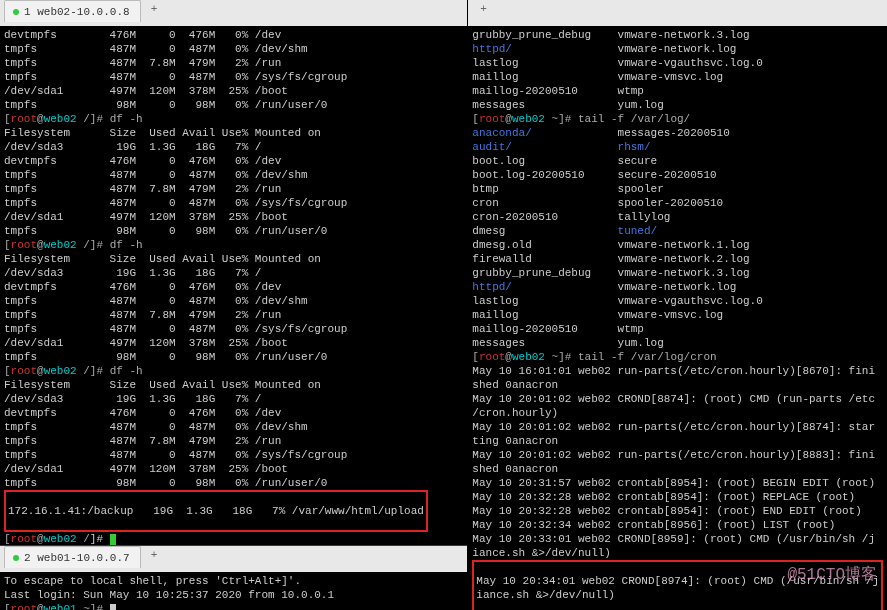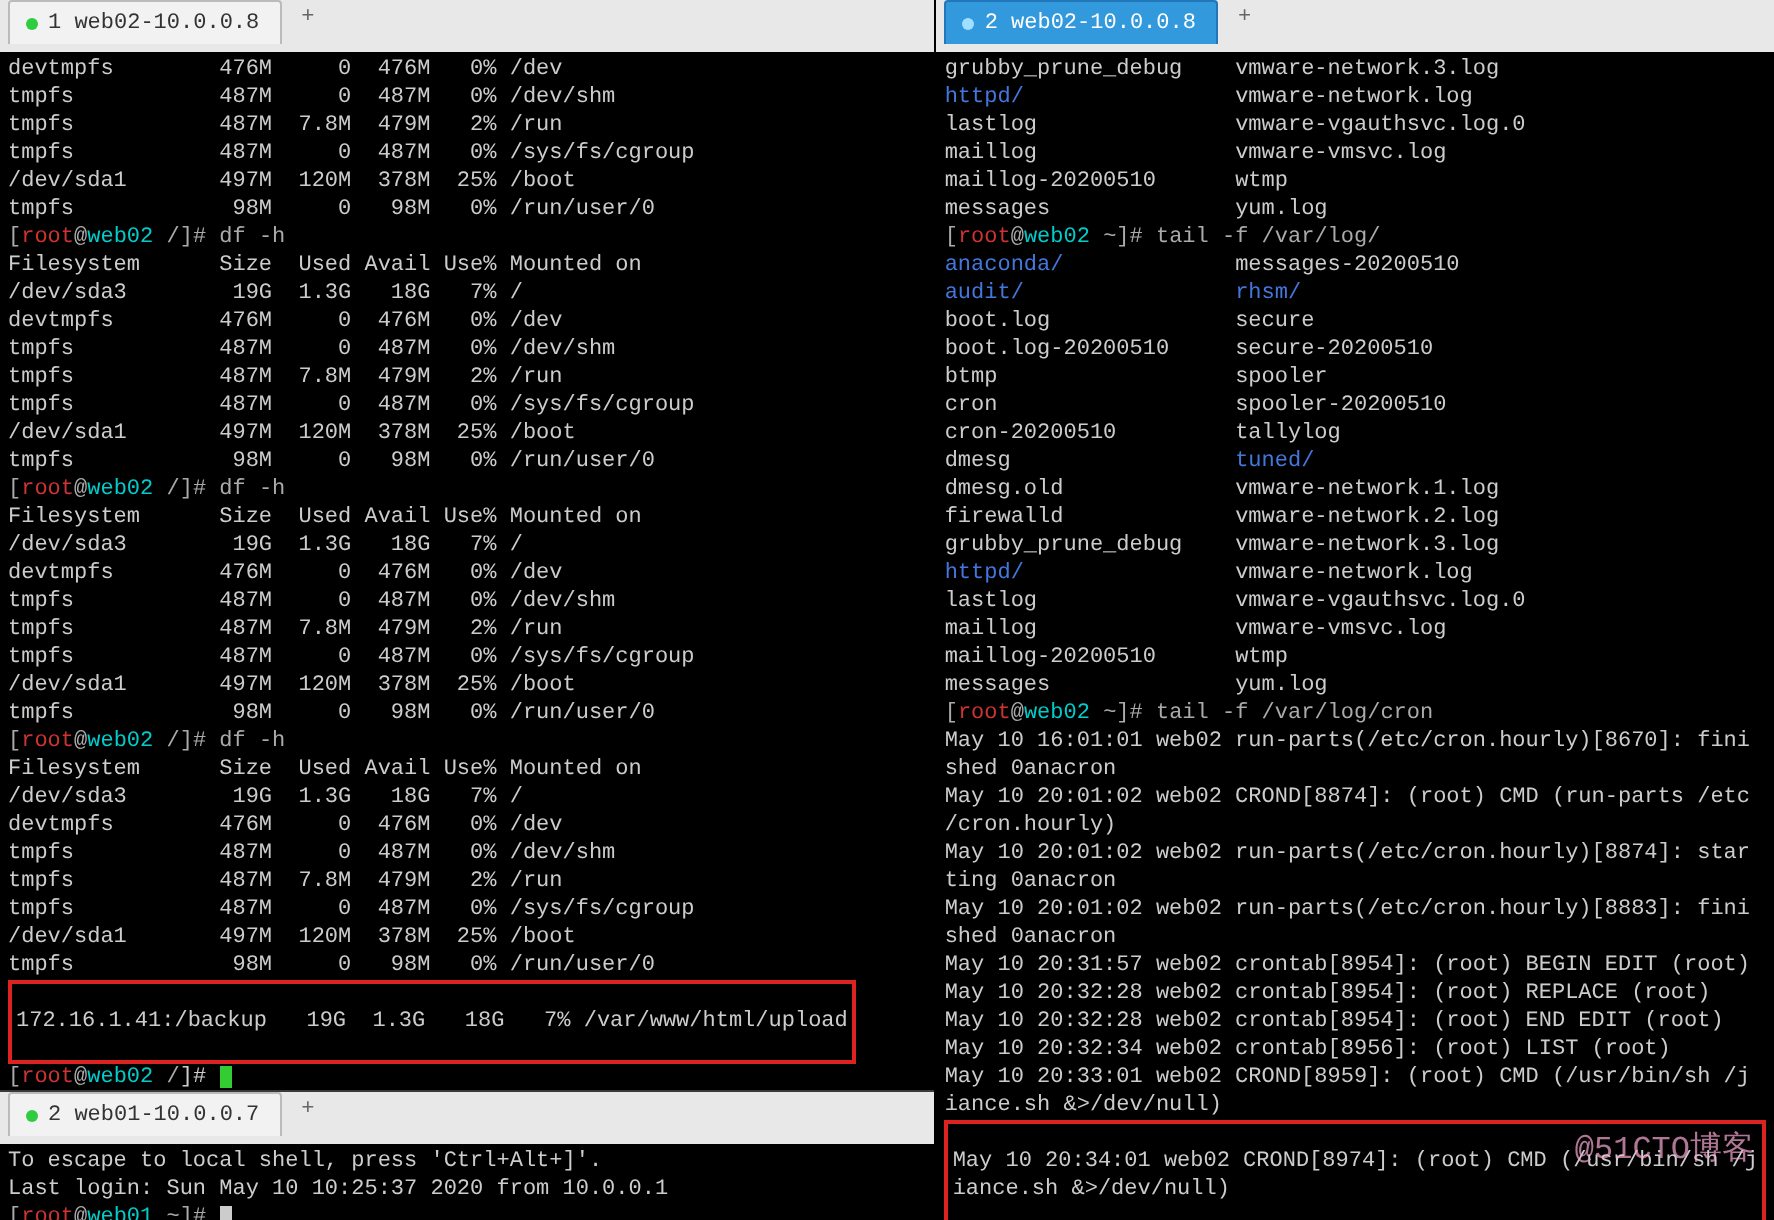--- a/index.html
+++ b/index.html
@@ -72,24 +72,20 @@
           </div>
         <div class="tabadd">+</div>
       </div>
       <div class="term" id="lb"><span class="ln">To escape to local shell, press 'Ctrl+Alt+]'.</span><span class="ln"></span><span class="ln">Last login: Sun May 10 10:25:37 2020 from 10.0.0.1</span><span class="ln"><span class="c-dim">[</span><span class="c-red">root</span><span class="c-dim">@</span><span class="c-cyan">web01</span><span class="c-dim"> ~</span><span class="c-dim">]# </span><span class="cursor"></span></span></div>
     </div>
   </div>
 
   <div class="col-right">
     <div class="pane" style="flex:1">
       <div class="tabbar">
-        <div class="tab active">
-            <span class="dot"></span>
-            <span>2 web02-10.0.0.8</span>
-          </div>
         <div class="tabadd">+</div>
       </div>
       <div class="term" id="rt"><span class="ln"><span class="">grubby_prune_debug    </span><span class="">vmware-network.3.log</span></span><span class="ln"><span class="c-blue">httpd/                </span><span class="">vmware-network.log</span></span><span class="ln"><span class="">lastlog               </span><span class="">vmware-vgauthsvc.log.0</span></span><span class="ln"><span class="">maillog               </span><span class="">vmware-vmsvc.log</span></span><span class="ln"><span class="">maillog-20200510      </span><span class="">wtmp</span></span><span class="ln"><span class="">messages              </span><span class="">yum.log</span></span><span class="ln"><span class="c-dim">[</span><span class="c-red">root</span><span class="c-dim">@</span><span class="c-cyan">web02</span><span class="c-dim"> ~</span><span class="c-dim">]# tail -f /var/log/</span></span><span class="ln"><span class="c-blue">anaconda/             </span><span class="">messages-20200510</span></span><span class="ln"><span class="c-blue">audit/                </span><span class="c-blue">rhsm/</span></span><span class="ln"><span class="">boot.log              </span><span class="">secure</span></span><span class="ln"><span class="">boot.log-20200510     </span><span class="">secure-20200510</span></span><span class="ln"><span class="">btmp                  </span><span class="">spooler</span></span><span class="ln"><span class="">cron                  </span><span class="">spooler-20200510</span></span><span class="ln"><span class="">cron-20200510         </span><span class="">tallylog</span></span><span class="ln"><span class="">dmesg                 </span><span class="c-blue">tuned/</span></span><span class="ln"><span class="">dmesg.old             </span><span class="">vmware-network.1.log</span></span><span class="ln"><span class="">firewalld             </span><span class="">vmware-network.2.log</span></span><span class="ln"><span class="">grubby_prune_debug    </span><span class="">vmware-network.3.log</span></span><span class="ln"><span class="c-blue">httpd/                </span><span class="">vmware-network.log</span></span><span class="ln"><span class="">lastlog               </span><span class="">vmware-vgauthsvc.log.0</span></span><span class="ln"><span class="">maillog               </span><span class="">vmware-vmsvc.log</span></span><span class="ln"><span class="">maillog-20200510      </span><span class="">wtmp</span></span><span class="ln"><span class="">messages              </span><span class="">yum.log</span></span><span class="ln"><span class="c-dim">[</span><span class="c-red">root</span><span class="c-dim">@</span><span class="c-cyan">web02</span><span class="c-dim"> ~</span><span class="c-dim">]# tail -f /var/log/cron</span></span><span class="ln">May 10 16:01:01 web02 run-parts(/etc/cron.hourly)[8670]: fini</span><span class="ln">shed 0anacron</span><span class="ln">May 10 20:01:02 web02 CROND[8874]: (root) CMD (run-parts /etc</span><span class="ln">/cron.hourly)</span><span class="ln">May 10 20:01:02 web02 run-parts(/etc/cron.hourly)[8874]: star</span><span class="ln">ting 0anacron</span><span class="ln">May 10 20:01:02 web02 run-parts(/etc/cron.hourly)[8883]: fini</span><span class="ln">shed 0anacron</span><span class="ln">May 10 20:31:57 web02 crontab[8954]: (root) BEGIN EDIT (root)</span><span class="ln">May 10 20:32:28 web02 crontab[8954]: (root) REPLACE (root)</span><span class="ln">May 10 20:32:28 web02 crontab[8954]: (root) END EDIT (root)</span><span class="ln">May 10 20:32:34 web02 crontab[8956]: (root) LIST (root)</span><span class="ln">May 10 20:33:01 web02 CROND[8959]: (root) CMD (/usr/bin/sh /j</span><span class="ln">iance.sh &amp;&gt;/dev/null)</span><div class="box-red"><span class="ln">May 10 20:34:01 web02 CROND[8974]: (root) CMD (/usr/bin/sh /j</span><span class="ln">iance.sh &amp;&gt;/dev/null)</span></div><span class="ln">^C</span><span class="ln"><span class="c-dim">[</span><span class="c-red">root</span><span class="c-dim">@</span><span class="c-cyan">web02</span><span class="c-dim"> ~</span><span class="c-dim">]# </span><span class="cursor cursor-g"></span></span></div>
     </div>
   </div>
 </div>
 
 <div class="watermark">@51CTO博客</div>
 
 </body></html>

